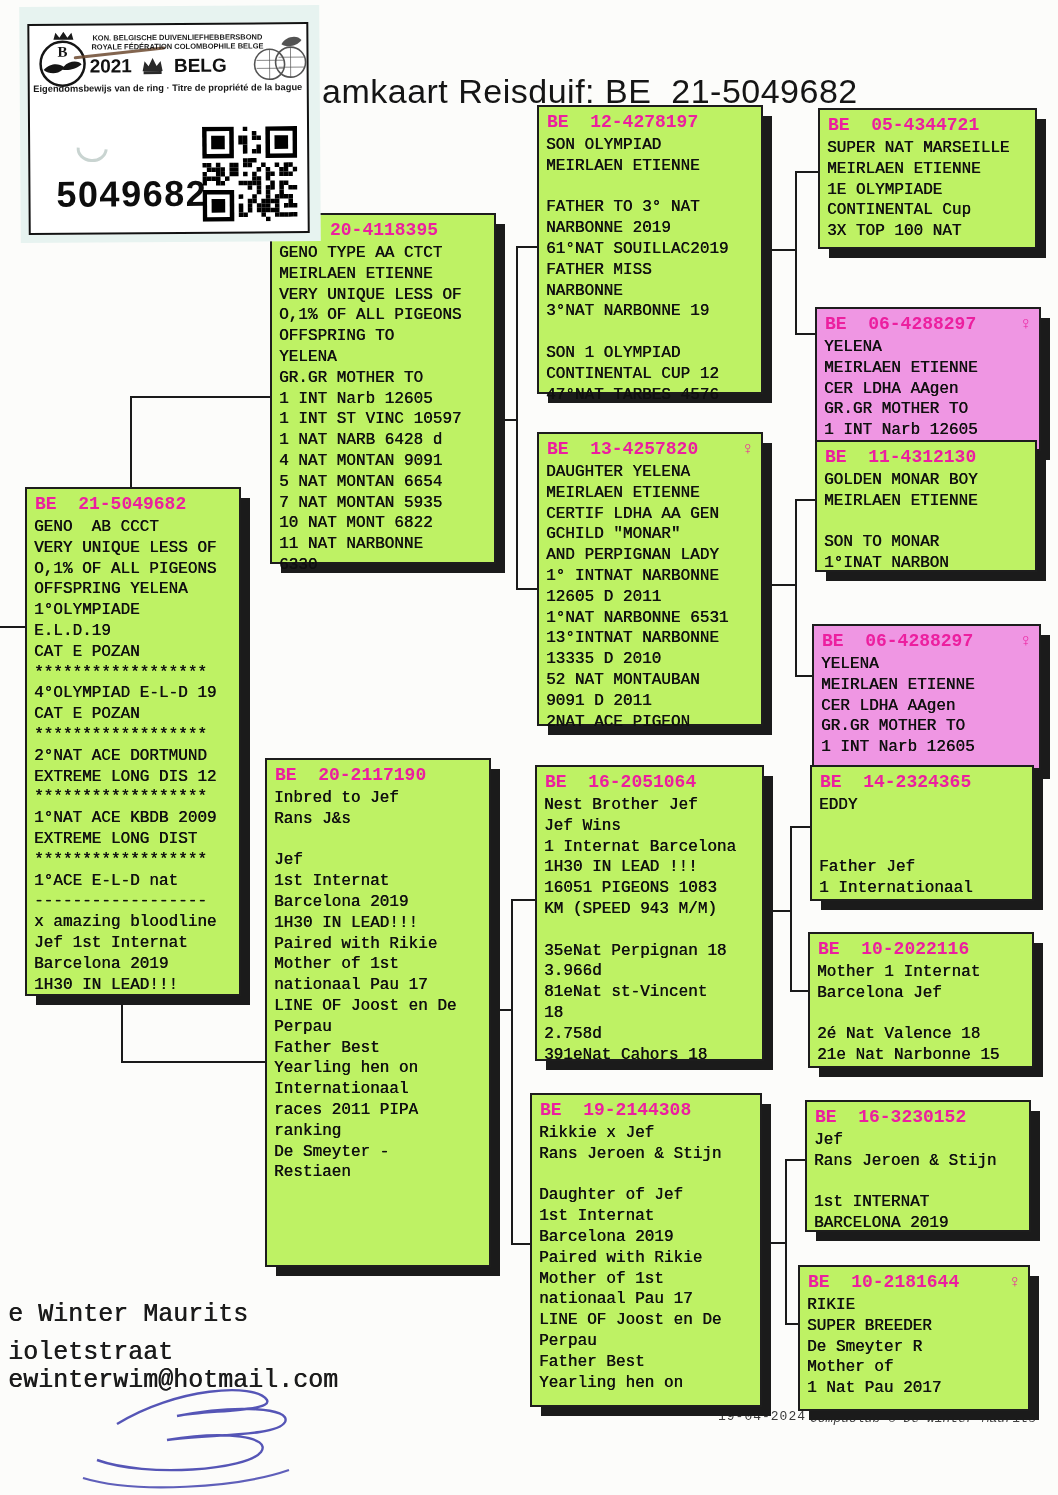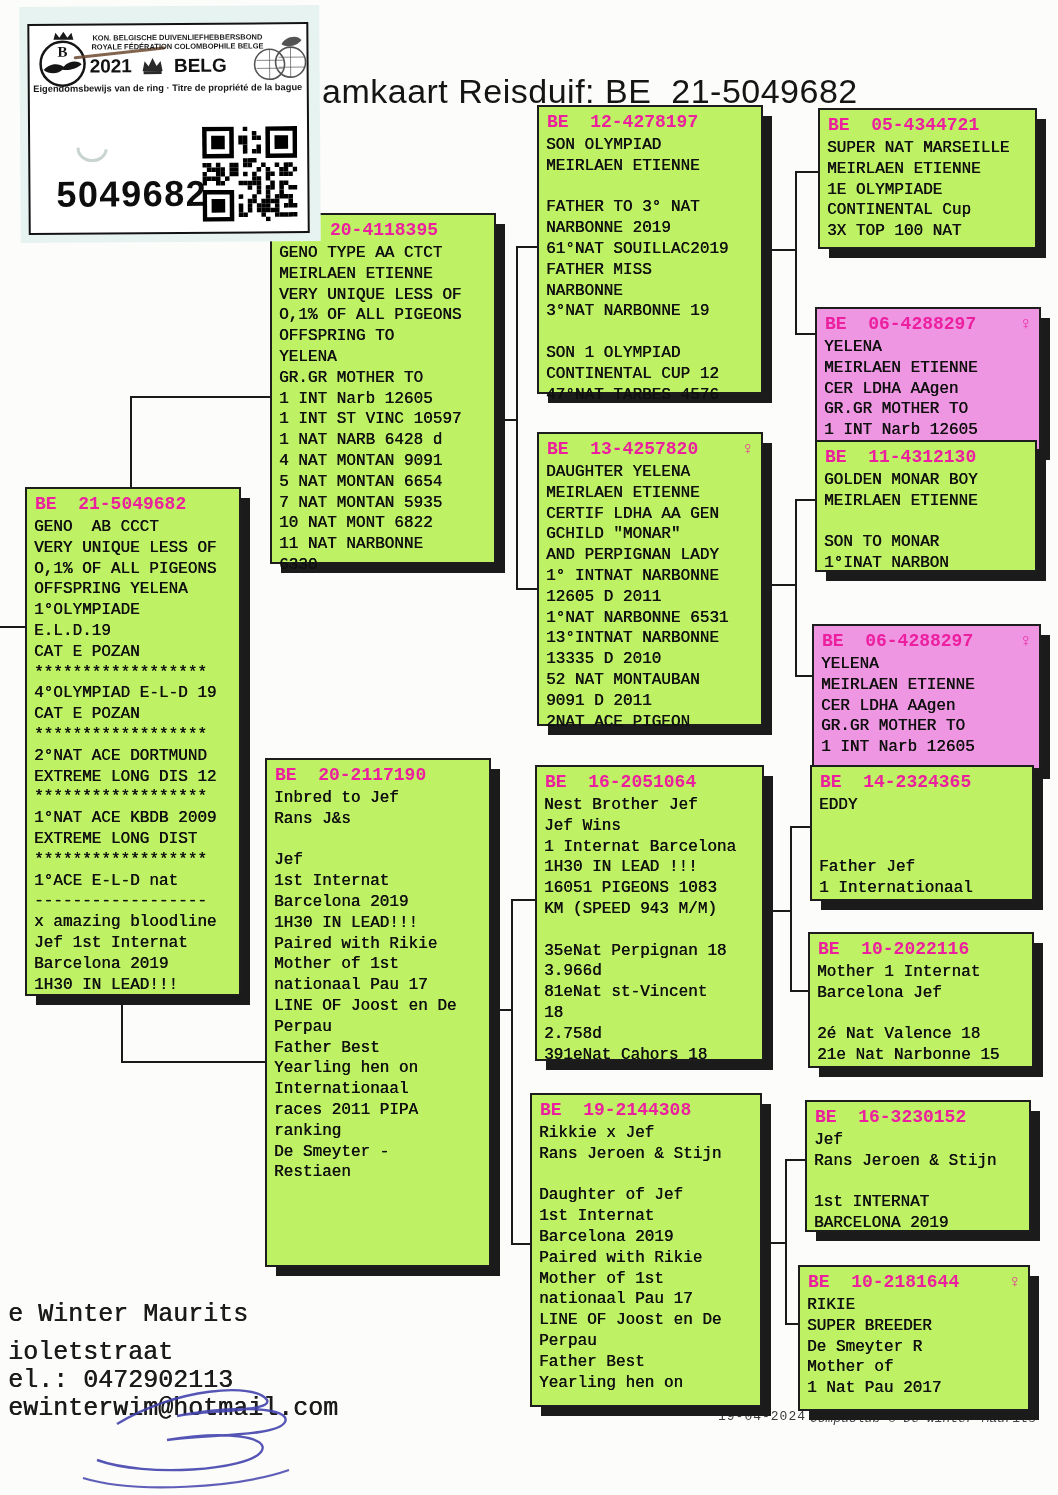--- a/index.html
+++ b/index.html
@@ -452,21 +452,20 @@
         <rect x="85.5" y="85.5" width="4.5" height="4.5" fill="#000"></rect>
         <rect x="90" y="85.5" width="4.5" height="4.5" fill="#000"></rect>
         <rect x="63" y="90" width="4.5" height="4.5" fill="#000"></rect>
       </svg>
   </div>
 </div>
 
 <div class="owner">
   <div class="nm">e Winter Maurits</div>
   <div>ioletstraat</div>
-  <div>el.: 0472902113</div>
   <div>ewinterwim@hotmail.com</div>
 </div>
 
 <svg class="sig" width="270" height="112" viewBox="0 0 270 112">
   <path d="M62 42 C120 6 200 0 212 18 C218 30 152 28 122 34 C182 22 237 26 230 40 C222 55 152 52 112 58 C172 48 217 55 206 70 C192 88 92 96 42 78" stroke="#4343ae" stroke-width="2.4" fill="none" opacity=".9"></path>
   <path d="M28 96 C80 112 182 106 234 88" stroke="#4343ae" stroke-width="2.2" fill="none" opacity=".85"></path>
 </svg>
 
 <div class="fdate">19-04-2024</div>
 <div class="fcredit">Compuclub © De Winter Maurits</div>

